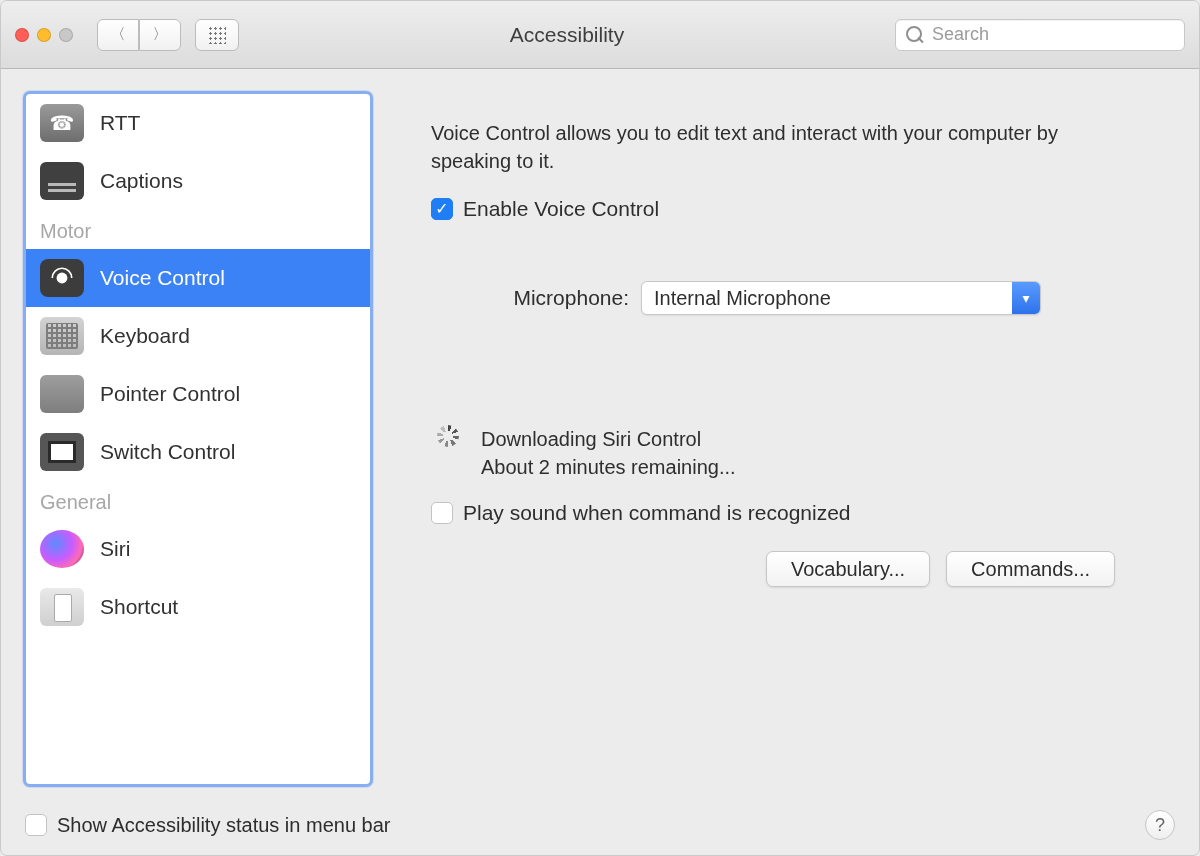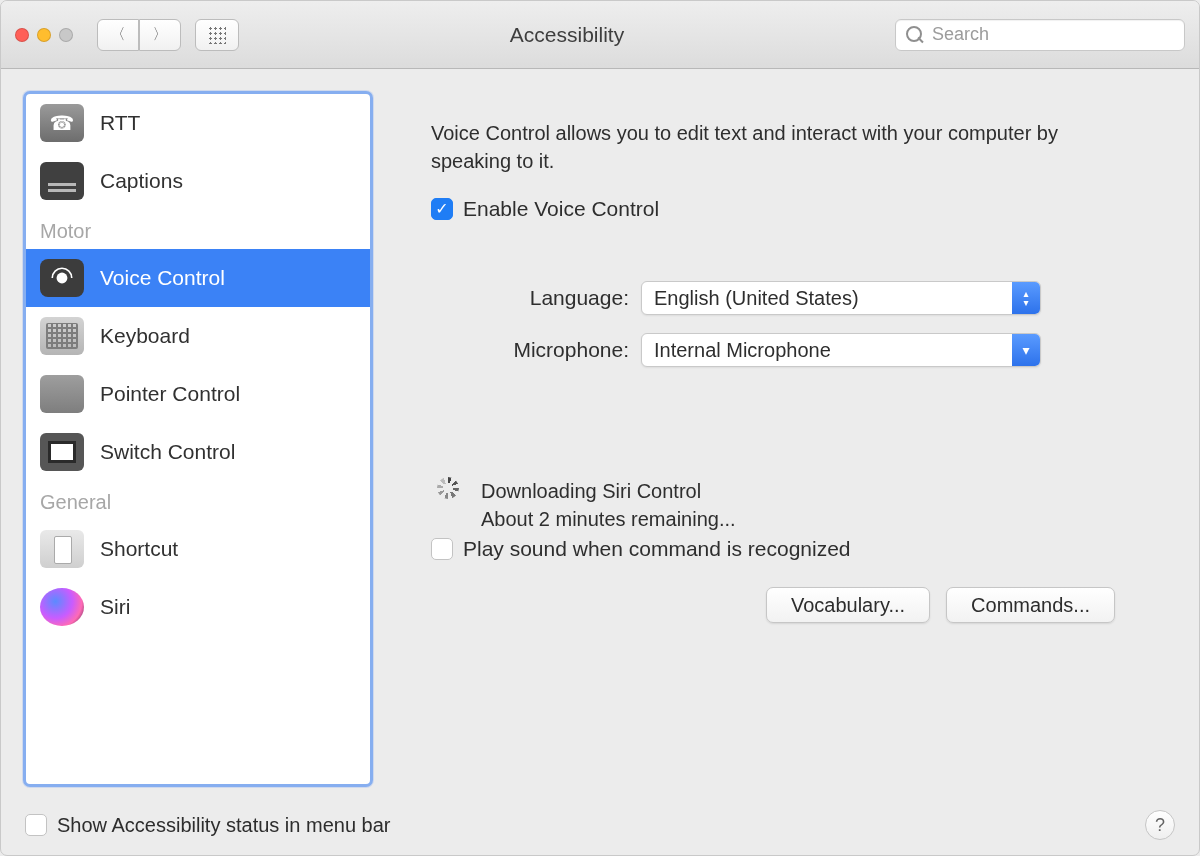--- a/index.html
+++ b/index.html
@@ -196,21 +196,21 @@
                    #666 90deg 110deg, transparent 110deg 135deg,
                    #777 135deg 155deg, transparent 155deg 180deg,
                    #888 180deg 200deg, transparent 200deg 225deg,
                    #999 225deg 245deg, transparent 245deg 270deg,
                    #aaa 270deg 290deg, transparent 290deg 315deg,
                    #bbb 315deg 335deg, transparent 335deg 360deg);
   mask: radial-gradient(circle, transparent 0 5px, #000 5px);
   -webkit-mask: radial-gradient(circle, transparent 0 5px, #000 5px);
 }
 .status-lines { font-size: 20px; line-height:1.4;}
-.play-sound { margin-top: 4px; }
+.play-sound { margin-top: 20px; }
 .action-row { margin-top: 26px; display:flex; justify-content:flex-end; gap:16px; padding-right: 22px;}
 .push-btn {
   height: 36px;
   padding: 0 24px;
   background: linear-gradient(#ffffff,#f2f2f2);
   border: 1px solid #c6c6c6;
   border-radius: 7px;
   font-size: 20px;
   color: #2d2d2d;
   box-shadow: 0 1px 2px rgba(0,0,0,.1);
@@ -314,50 +314,43 @@
         </div>
 
         <div class="s-item">
           <div class="s-icon ic-switch"></div>
           <span>Switch Control</span>
         </div>
 
         <div class="section-header">General</div>
 
         <div class="s-item">
+          <div class="s-icon ic-siri"></div>
+          <span>Siri</span>
+        </div>
+
+        <div class="s-item">
           <div class="s-icon ic-shortcut"></div>
           <span>Shortcut</span>
-        </div>
-
-        <div class="s-item">
-          <div class="s-icon ic-siri"></div>
-          <span>Siri</span>
         </div>
 
       </div>
     </div>
 
     <div class="pane">
       <div class="desc">Voice Control allows you to edit text and interact with your computer by speaking to it.</div>
 
       <label class="check-row">
         <span class="checkbox on">
             <span class="check-mark">✓</span>
           </span>
         <span>Enable Voice Control</span>
       </label>
 
       <div class="form-rows">
-        <div class="form-row">
-          <div class="lbl">Language:</div>
-          <div class="mac-select">
-            <div class="val">English (United States)</div>
-            <div class="knob double"></div>
-          </div>
-        </div>
         <div class="form-row">
           <div class="lbl">Microphone:</div>
           <div class="mac-select">
             <div class="val">Internal Microphone</div>
             <div class="knob single"></div>
           </div>
         </div>
       </div>
 
       <div class="status-block">

